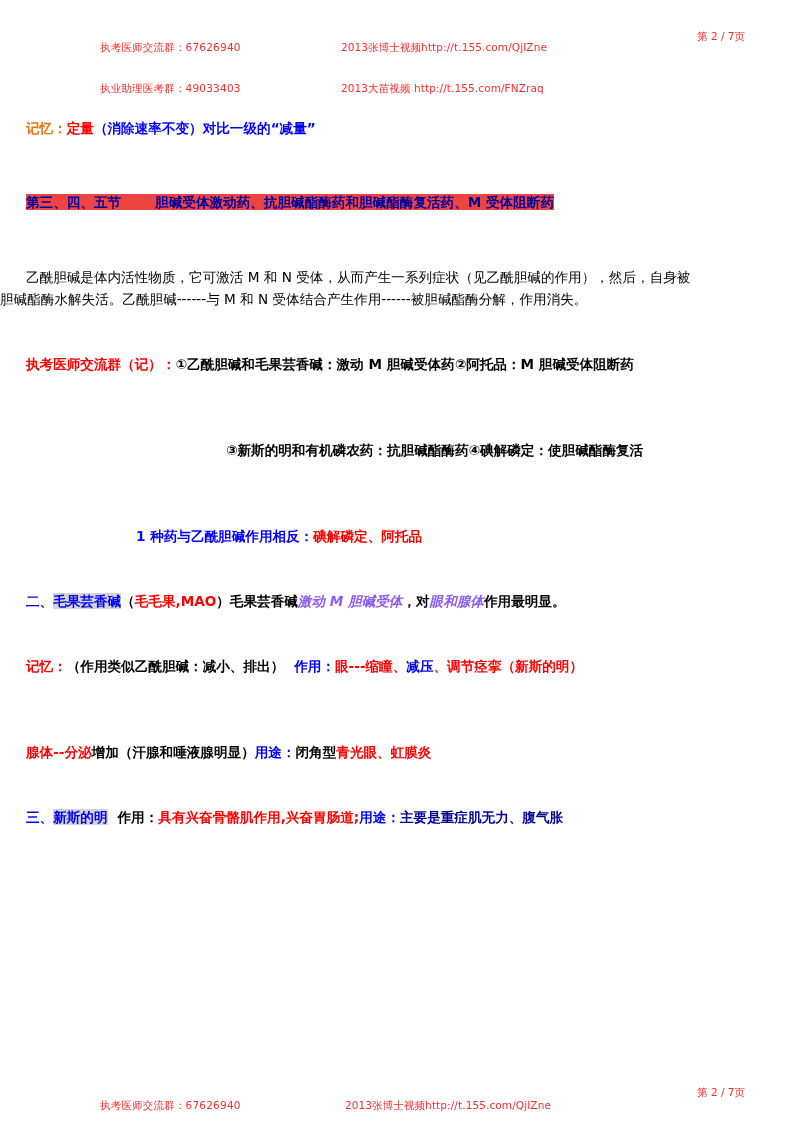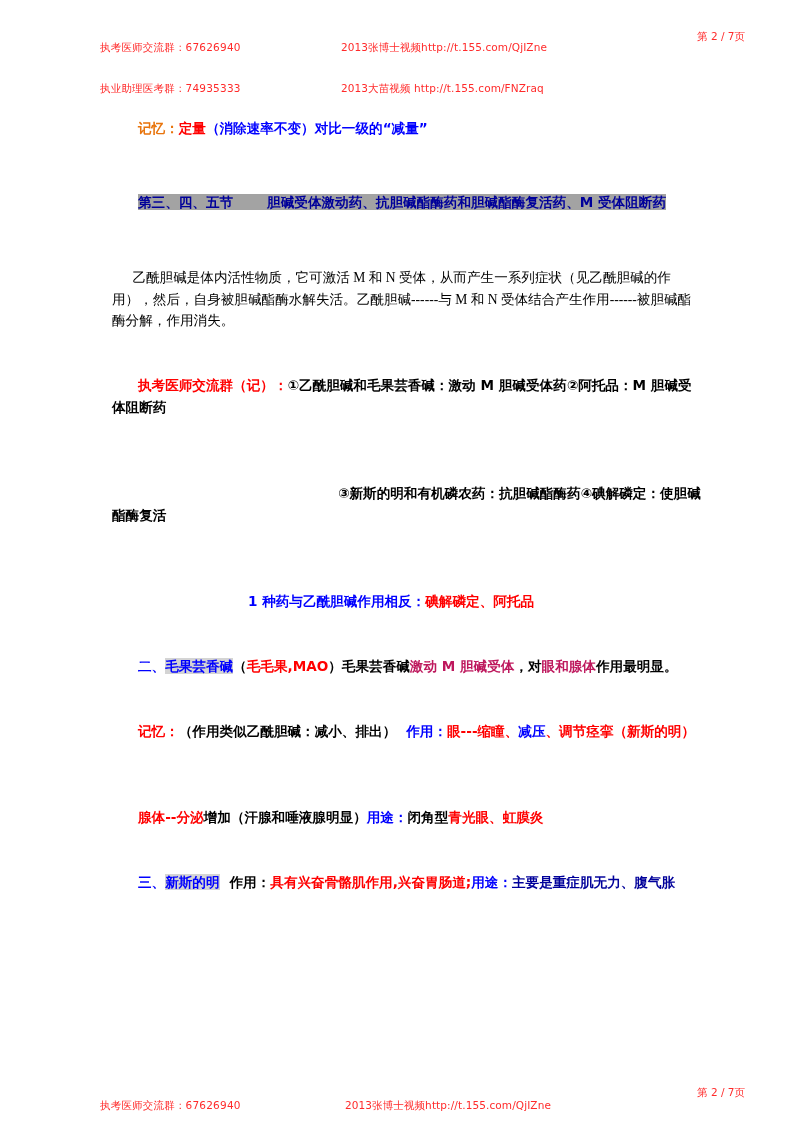--- a/index.html
+++ b/index.html
@@ -63,57 +63,56 @@
     left: 0;
     top: 96px;
     width: 793px;
   }
   .ln {
     position: relative;
     font-size: 13.6px;
     line-height: 21.6px;
     min-height: 21.6px;
     color: #000000;
-    padding-left: 112px;
     padding-right: 92px;
     white-space: pre-wrap;
     word-break: break-all;
     font-family: "DejaVu Sans", "Liberation Sans", sans-serif;
   }
   .ln.blank { min-height: 21.6px; }
   .ln.gap-sm { min-height: 10px; }
 
   
   .c-black  { color: #000000; }
   .c-red    { color: #ff0000; }
   .c-blue   { color: #0000ff; }
   .c-dblue  { color: #00009a; }
-  .c-mag    { color: #be185d; }
+  .c-mag    { color: #8b5cf6; font-style: italic; }
   .c-orange { color: #e8740c; }
 
   .b { font-weight: bold; }
   .hl-gray-l { background: #d4d4d4; }
   .heading-band2 {
-    background: #a3a3a3;
+    background: #ef4444;
   }
   .indent-2 { display: inline-block; width: 200px; }
   .indent-4 { display: inline-block; width: 110px; }
   .sp-1 { display: inline-block; width: 10px; }
   .sp-2 { display: inline-block; width: 20px; }
   .sp-3 { display: inline-block; width: 34px; }
 </style>
 </head>
 <body>
 
 <div class="page">
 
   <div class="hdr top">
     <div class="left">
       <span class="row">执考医师交流群：67626940</span>
-      <span class="row">执业助理医考群：74935333</span>
+      <span class="row">执业助理医考群：49033403</span>
     </div>
     <div class="mid">
       <span class="row">2013张博士视频http://t.155.com/QjIZne</span>
       <span class="row">2013大苗视频 http://t.155.com/FNZraq</span>
     </div>
     <div class="right">第 2 / 7页</div>
   </div>
 
   <div class="content">
 
@@ -123,21 +122,21 @@
 
     <div class="ln gap-sm blank"></div>
 
     <div class="ln">
       <span class="heading-band2"><span class="b c-dblue">第三、四、五节</span><span class="sp-3"></span><span class="b c-dblue">胆碱受体激动药、</span><span class="b c-dblue">抗胆碱酯酶药和胆碱酯酶复活药</span><span class="b c-dblue">、M 受体阻断药</span></span>
     </div>
 
     <div class="ln gap-sm blank"></div>
 
 
-    <div class="ln" style="text-indent:26px;font-family:Liberation Serif, serif;">
+    <div class="ln" style="text-indent:26px;">
       <span class="c-black">乙酰胆碱是体内活性物质，它可激活 M 和 N 受体，从而产生一系列症状（见乙酰胆碱的作用），然后，自身被胆碱酯酶水解失活。乙酰胆碱------与 M 和 N 受体结合产生作用------被胆碱酯酶分解，作用消失。</span>
     </div>
 
     <div class="ln">
       <span class="b c-red">执考医师交流群（记）：</span><span class="b c-black">①乙酰胆碱和毛果芸香碱：激动 M 胆碱受体药②阿托品：M 胆碱受体阻断药</span>
     </div>
 
     <div class="ln blank"></div>
 
     <div class="ln">

